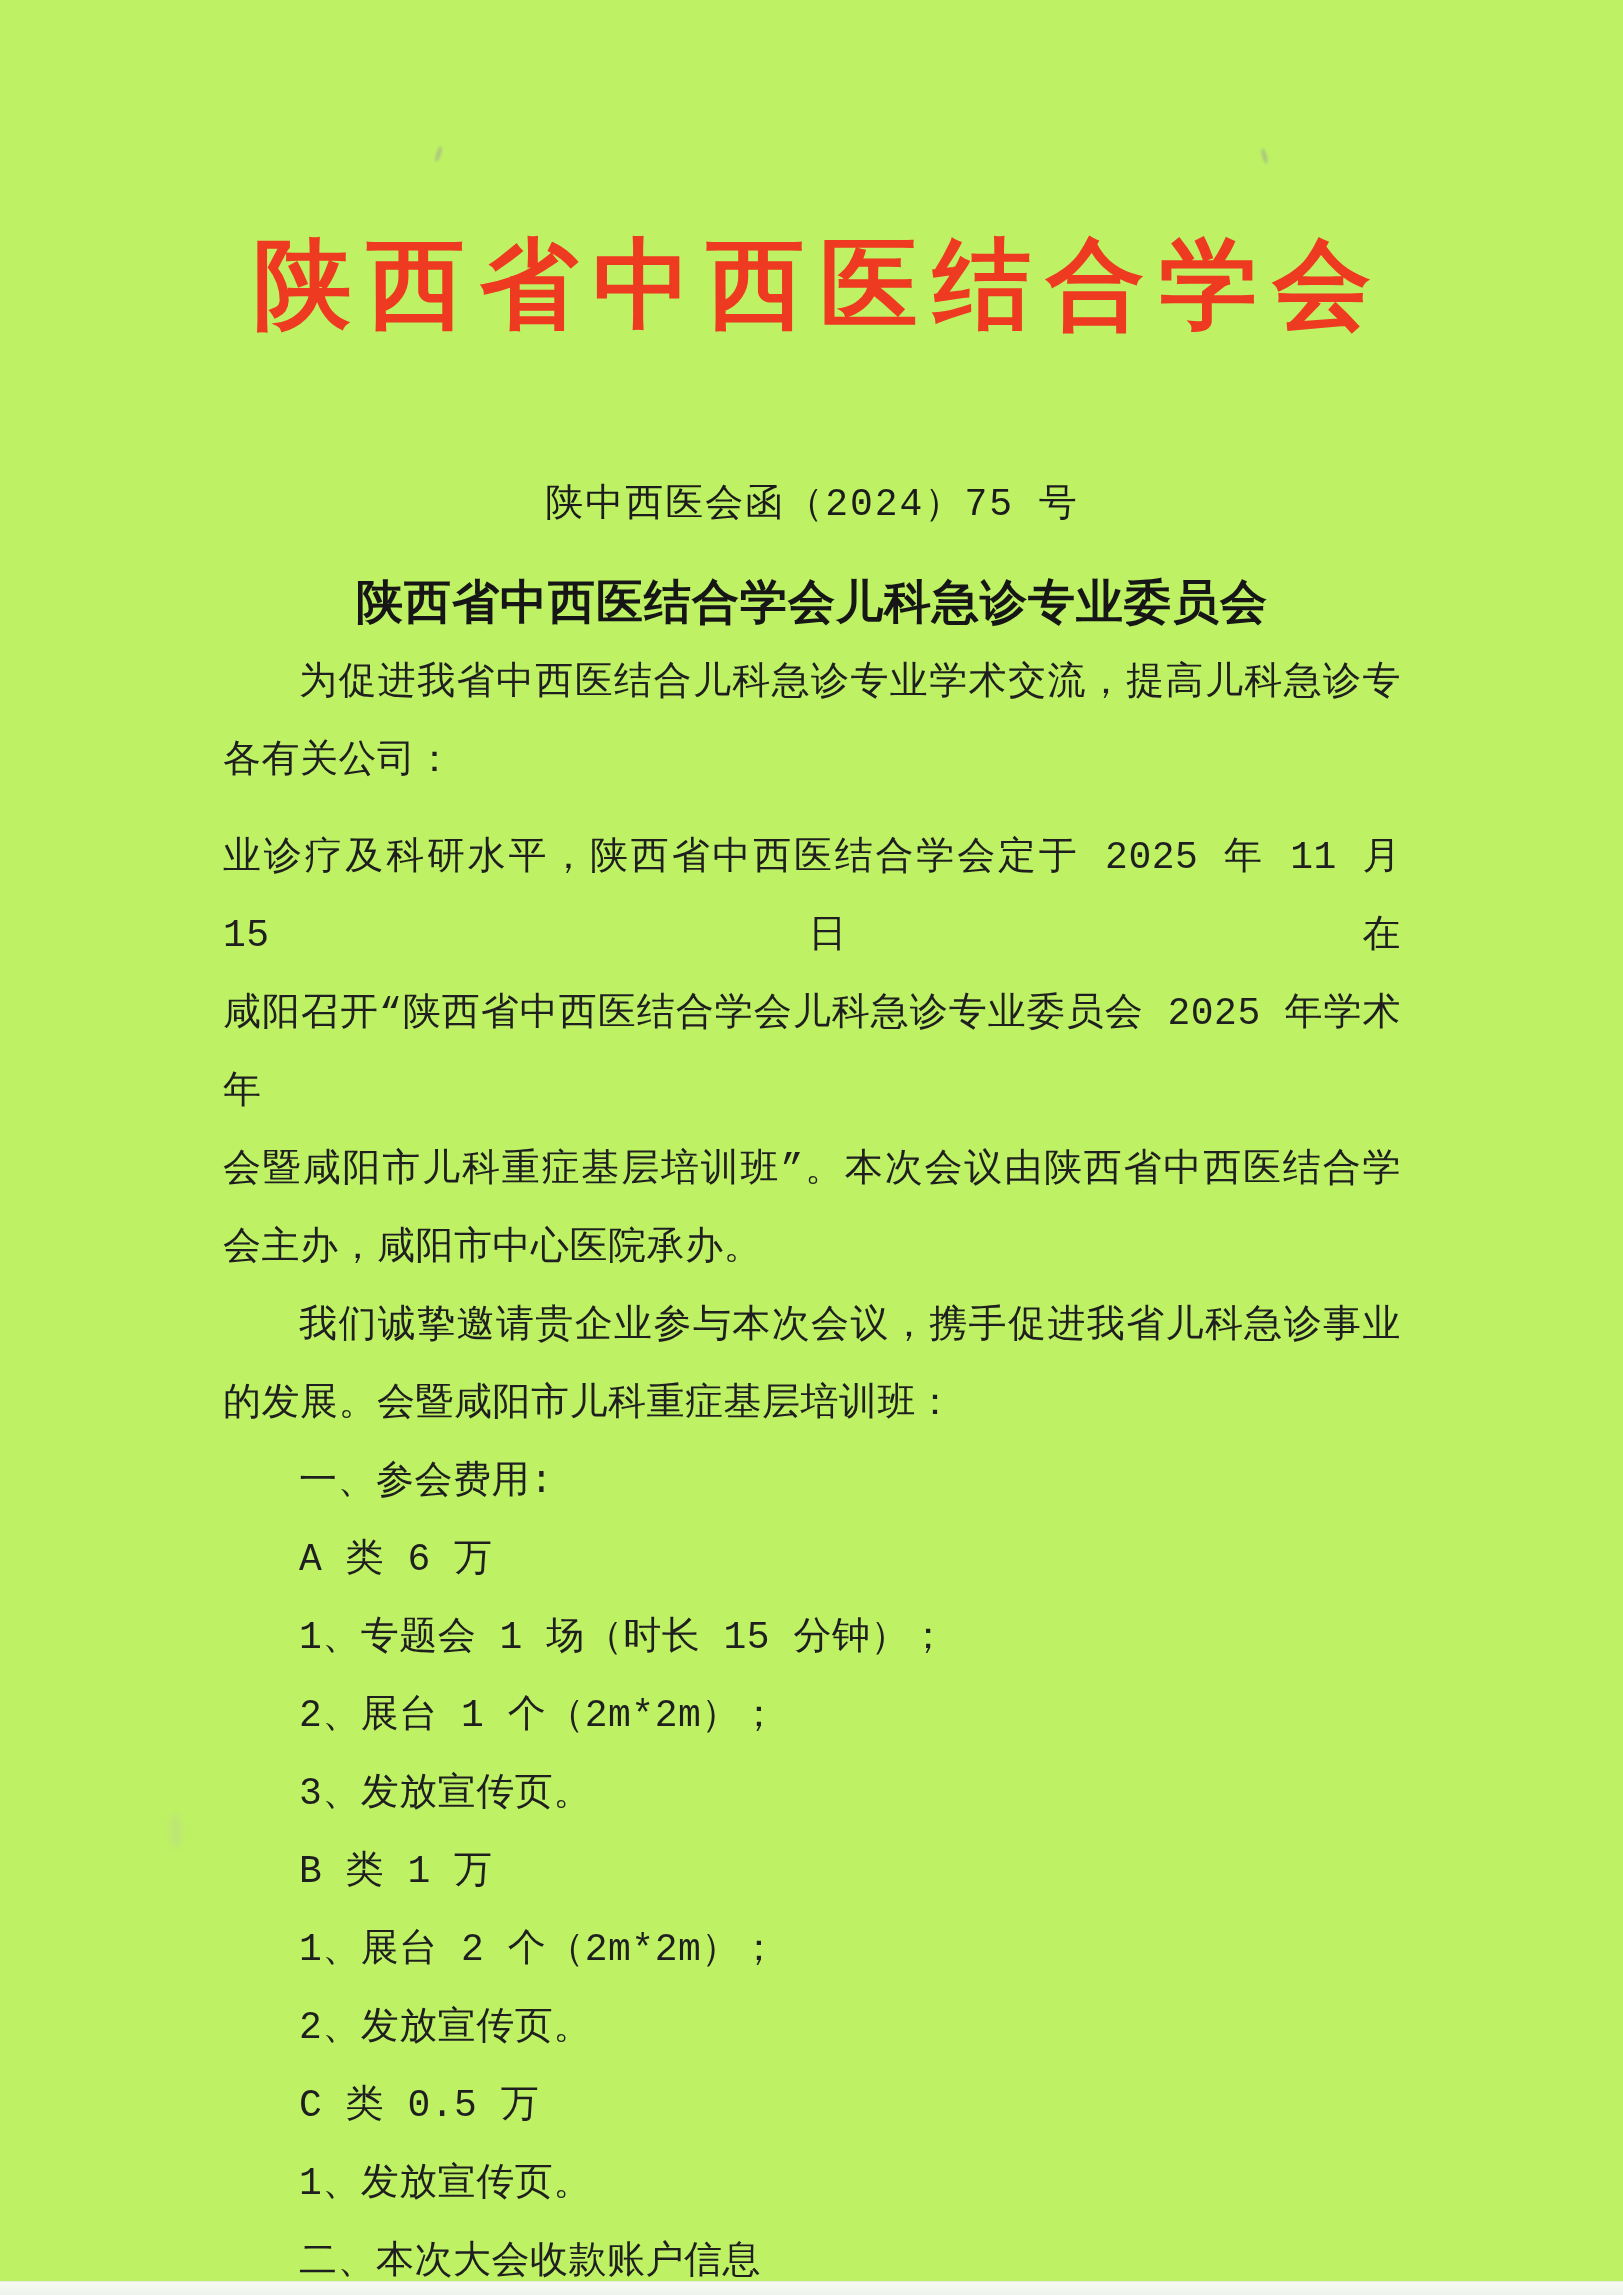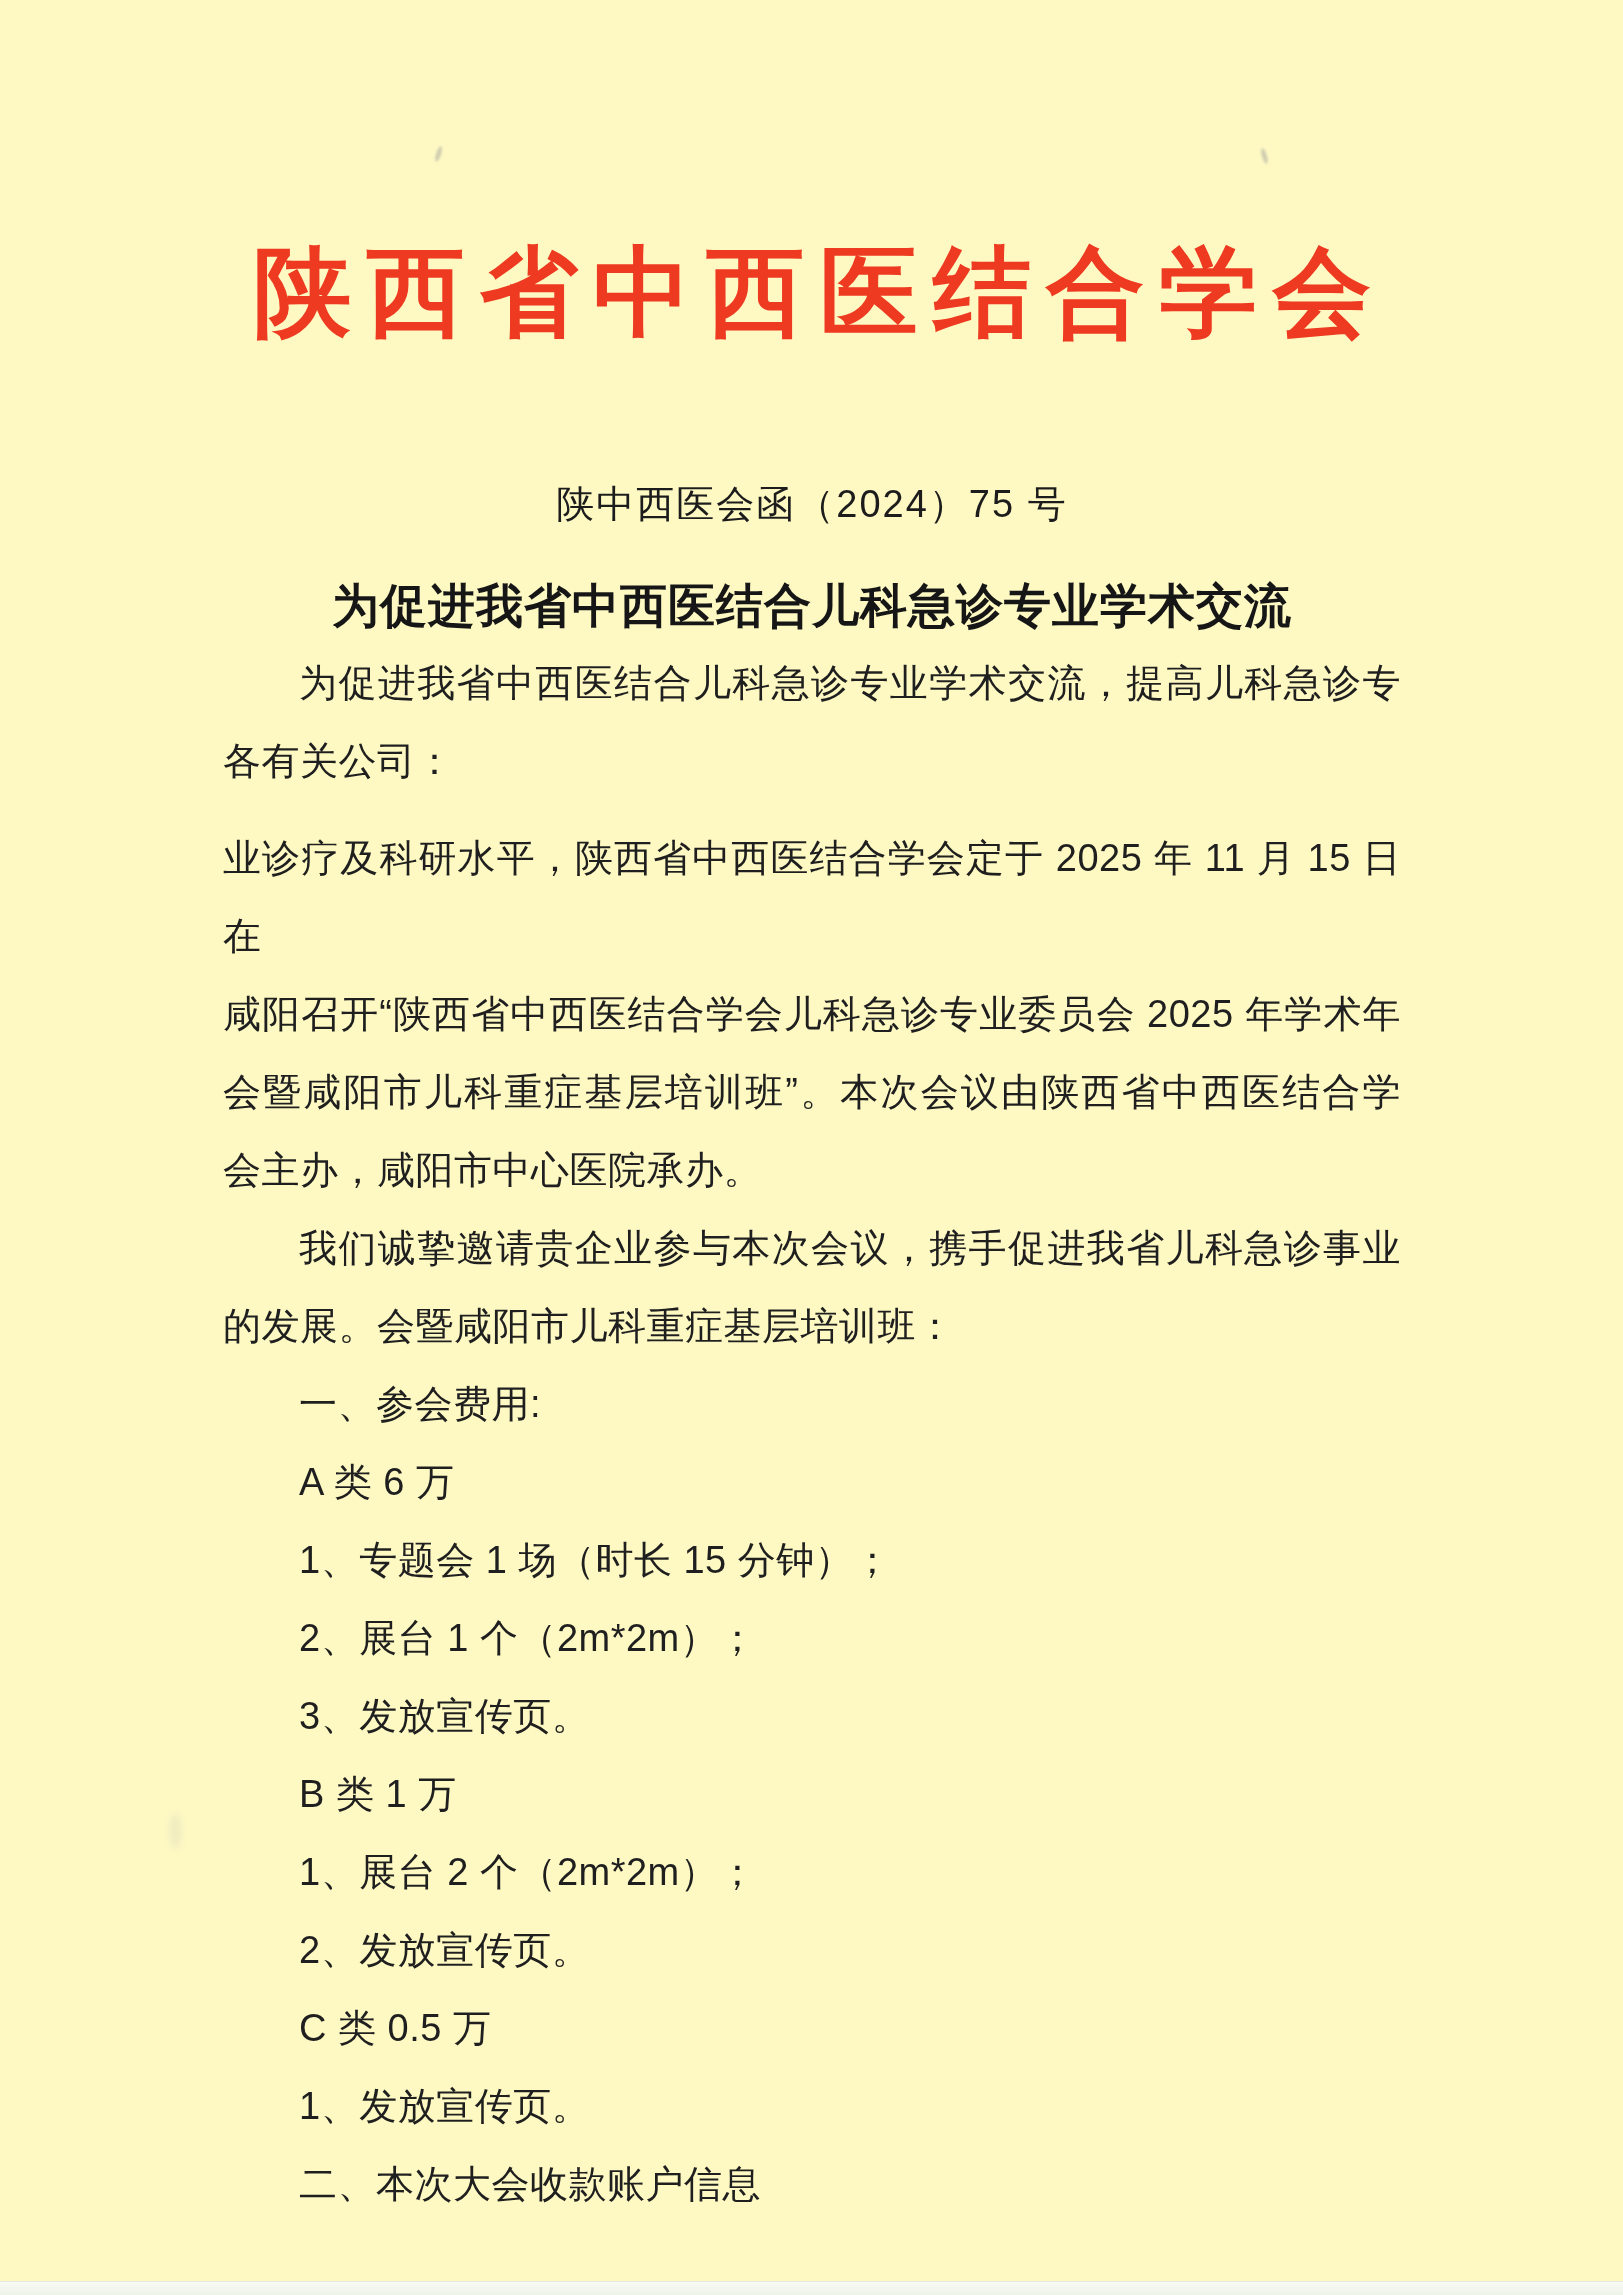--- a/index.html
+++ b/index.html
@@ -4,23 +4,23 @@
 <style>
   html, body {
     margin: 0;
     padding: 0;
     background: #ffffff;
   }
   .page {
     position: relative;
     width: 1623px;
     height: 2295px;
-    background: #fef9c3;
+    background: #bef264;
     overflow: hidden;
-    font-family: Liberation Sans, sans-serif;
+    font-family: Liberation Mono, monospace;
     color: var(--body-text, #1f1f1f);
     box-sizing: border-box;
     padding: 243px 222px 0 223px;
   }
   .org-title {
     text-align: center;
     font-size: 98px;
     line-height: 98px;
     font-weight: 700;
     color: var(--title-red, #ee3a21);
@@ -94,21 +94,21 @@
 </style>
 </head>
 <body>
 
 <div class="page">
 
   <div class="org-title">陕西省中西医结合学会</div>
 
   <div class="doc-number">陕中西医会函（2024）75 号</div>
 
-  <h1 class="subject">为促进我省中西医结合儿科急诊专业学术交流</h1>
+  <h1 class="subject">陕西省中西医结合学会儿科急诊专业委员会</h1>
 
   <div class="letter-body">
     <div class="line indent fill">为促进我省中西医结合儿科急诊专业学术交流，提高儿科急诊专</div>
     <div class="line salutation">各有关公司：</div>
     <div class="line fill">业诊疗及科研水平，陕西省中西医结合学会定于 2025 年 11 月 15 日在</div>
     <div class="line fill">咸阳召开“陕西省中西医结合学会儿科急诊专业委员会 2025 年学术年</div>
     <div class="line fill">会暨咸阳市儿科重症基层培训班”。本次会议由陕西省中西医结合学</div>
     <div class="line">会主办，咸阳市中心医院承办。</div>
     <div class="line indent fill">我们诚挚邀请贵企业参与本次会议，携手促进我省儿科急诊事业</div>
     <div class="line">的发展。会暨咸阳市儿科重症基层培训班：</div>

